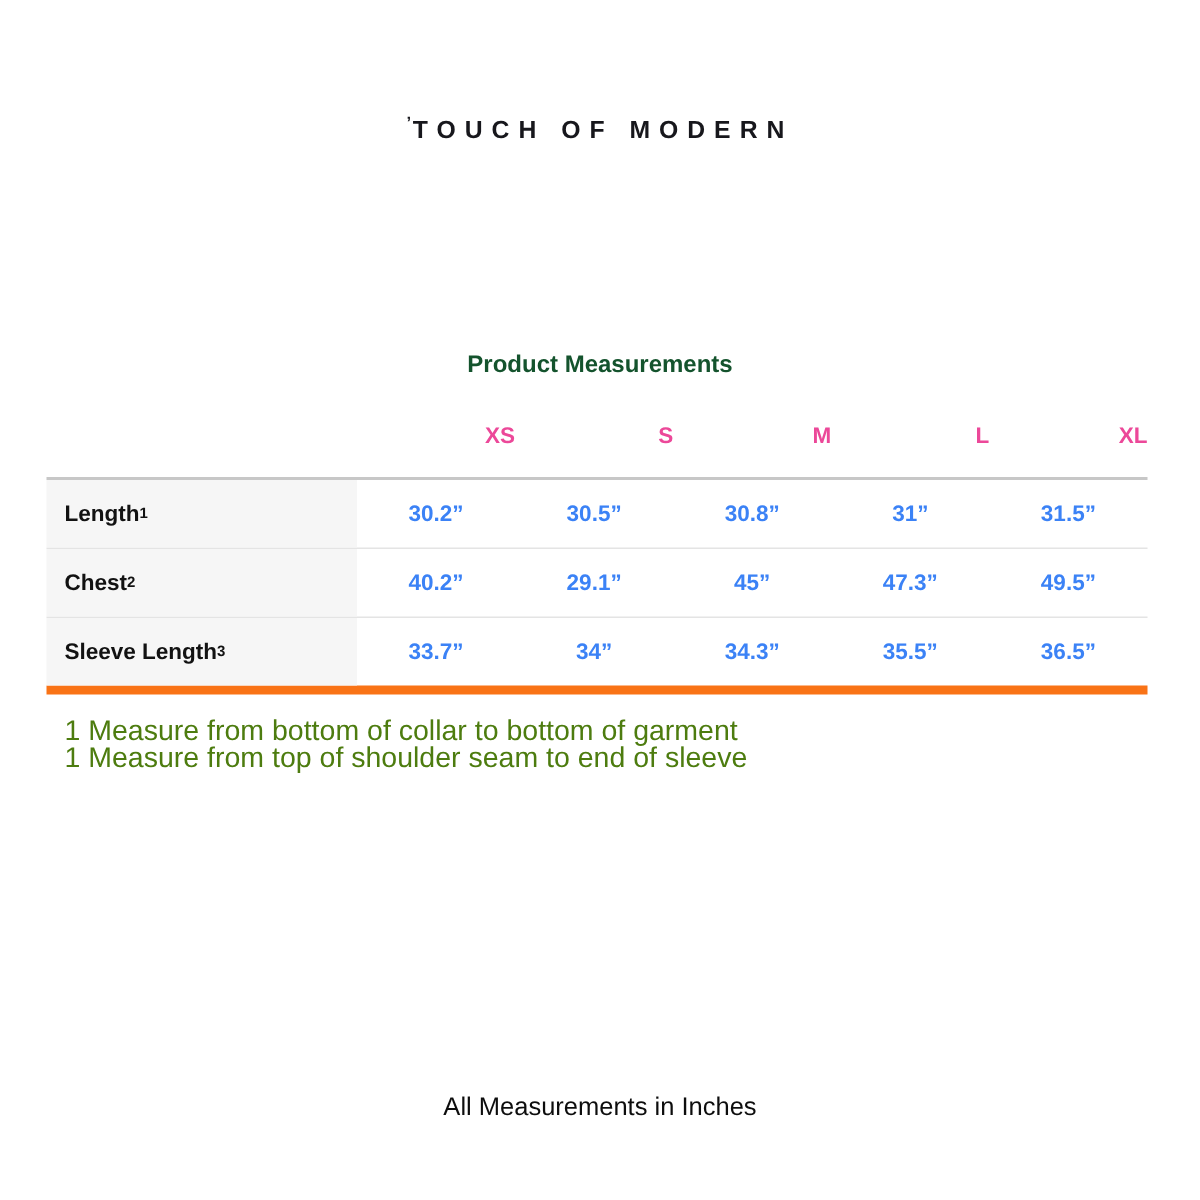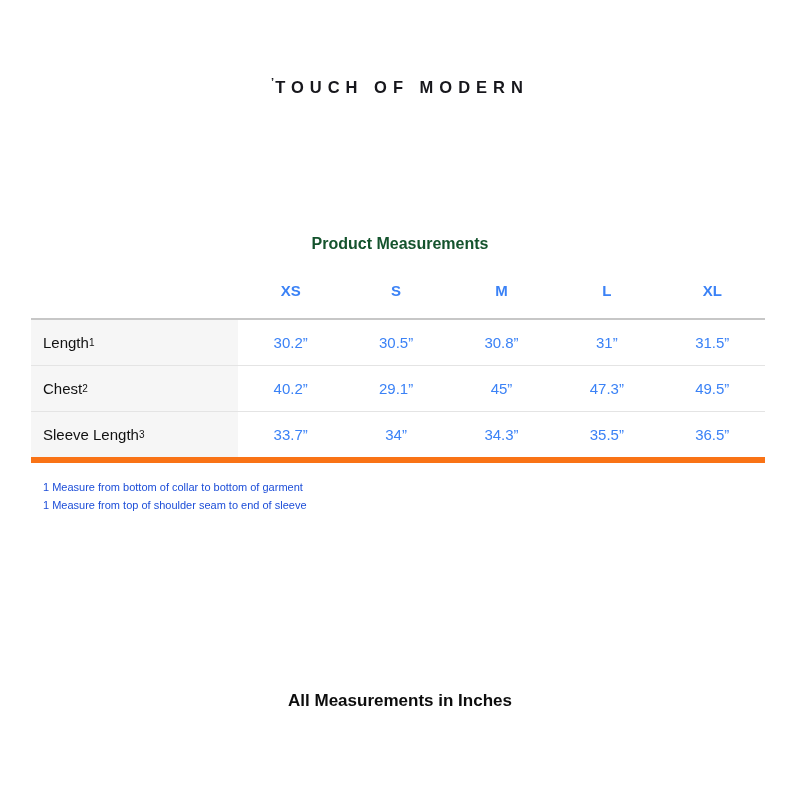--- a/index.html
+++ b/index.html
@@ -31,41 +31,41 @@
   .table-caption{
     position:absolute;top:235px;left:0;width:100%;
     text-align:center;
     font-size:16px;font-weight:700;color:#14532d;
   }
   .size-table{
     position:absolute;left:31px;top:283px;width:734px;
   }
   .trow{display:flex;align-items:center;}
   .header-row{height:35px;align-items:flex-start;}
-  .cell{width:105.4px;text-align:center;font-size:15px;}
+  .cell{width:105.4px;text-align:center;font-size:15px;font-weight:bold;}
   .label-cell{
     width:207px;box-sizing:border-box;
     text-align:left;padding-left:12px;
     align-self:stretch;display:flex;align-items:center;
   }
-  .header-cell{color:#3b82f6;font-weight:600;line-height:16px;}
+  .header-cell{color:#ec4899;font-weight:600;line-height:16px;text-align:right;}
   .data-row{height:45px;border-top:1px solid #e4e4e4;}
   .data-row.first{border-top:2px solid #c7c7c7;}
   .data-row.last{border-bottom:6px solid #f97316;}
   .data-row .label-cell{background:#f6f6f6;font-size:15px;}
   .value-cell{color:#3b82f6;}
   sup{font-size:10px;line-height:0;}
   .footnotes{
     position:absolute;left:43px;top:479px;
-    font-size:11px;line-height:17.5px;color:#1d4ed8;
+    font-size:19px;line-height:17.5px;color:#4d7c0f;
   }
   .footer-note{
-    position:absolute;top:691px;left:0;width:100%;
+    position:absolute;top:728px;left:0;width:100%;
     text-align:center;
-    font-size:17px;font-weight:700;color:#0d0d0d;
+    font-size:17px;font-weight:400;color:#0d0d0d;
   }
 </style>
 </head>
 <body>
 
 <div class="page">
 
   <div class="logo-line"><span class="logo-tick">’</span><span>TOUCH OF MODERN</span></div>
 
 

